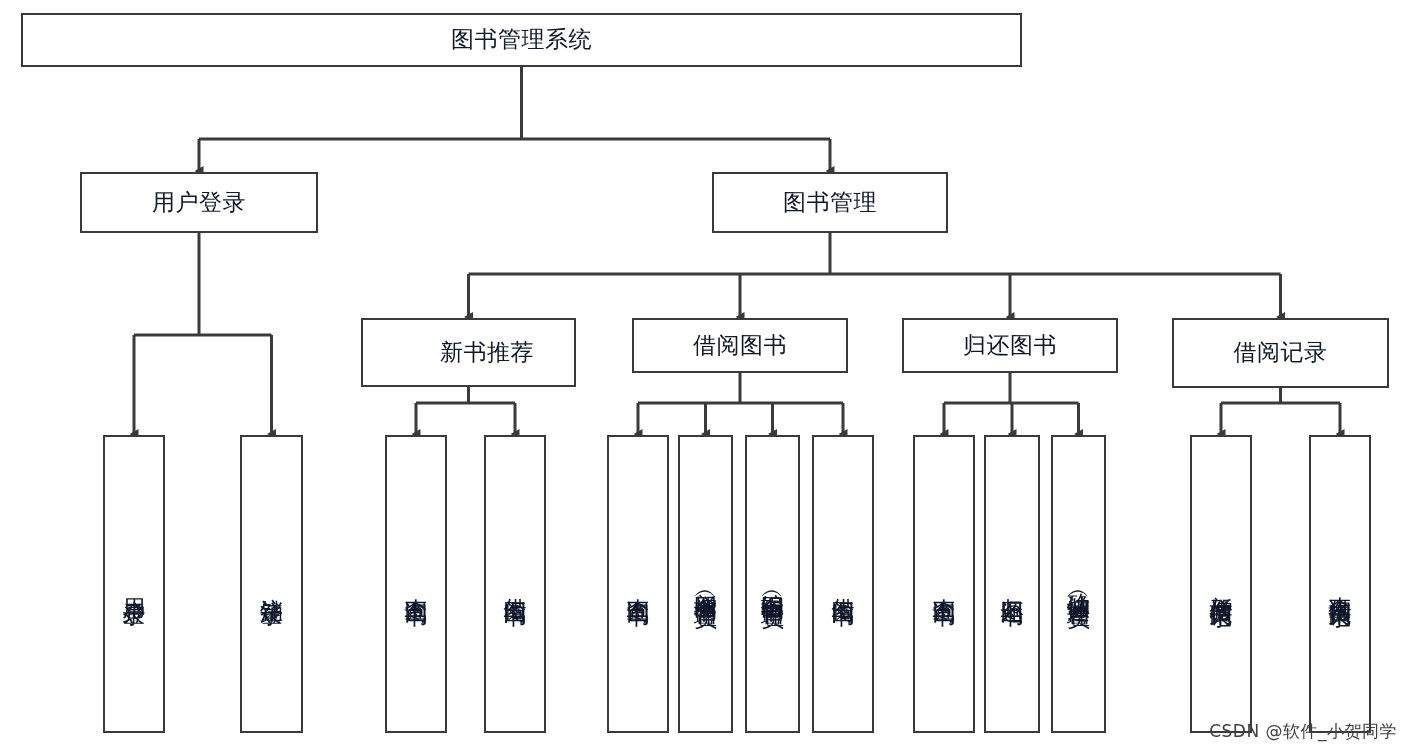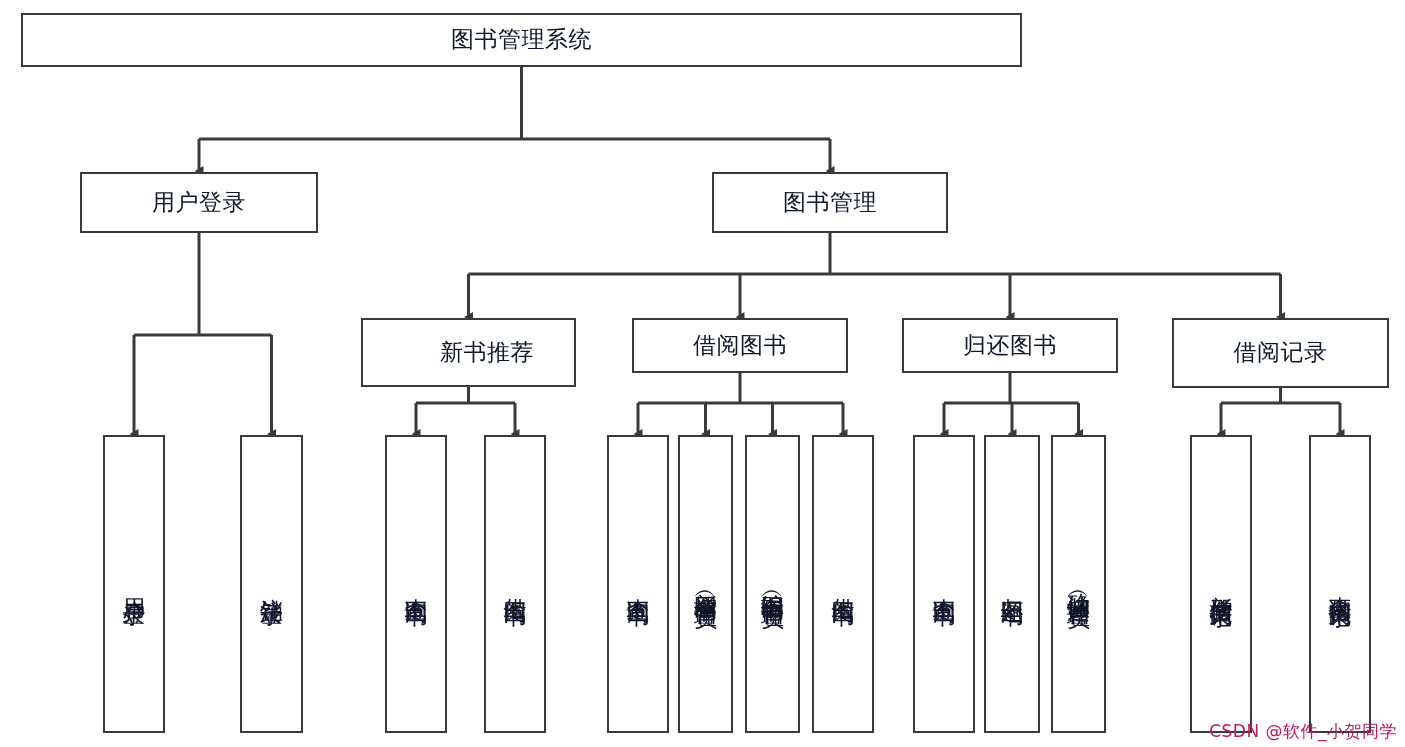--- a/index.html
+++ b/index.html
@@ -50,21 +50,21 @@
     writing-mode: vertical-rl;
     text-orientation: upright;
     font-size: 23px;
     letter-spacing: 2px;
   }
   #watermark {
     position: absolute;
     right: 8px;
     bottom: 4px;
     font-size: 17px;
-    color: #be185d;
+    color: #404040;
     letter-spacing: 0.5px;
     white-space: nowrap;
   }
 </style>
 </head>
 <body>
 
 <div id="diagram-root">
   <svg class="edges" viewBox="0 0 1405 747">
     <defs>

